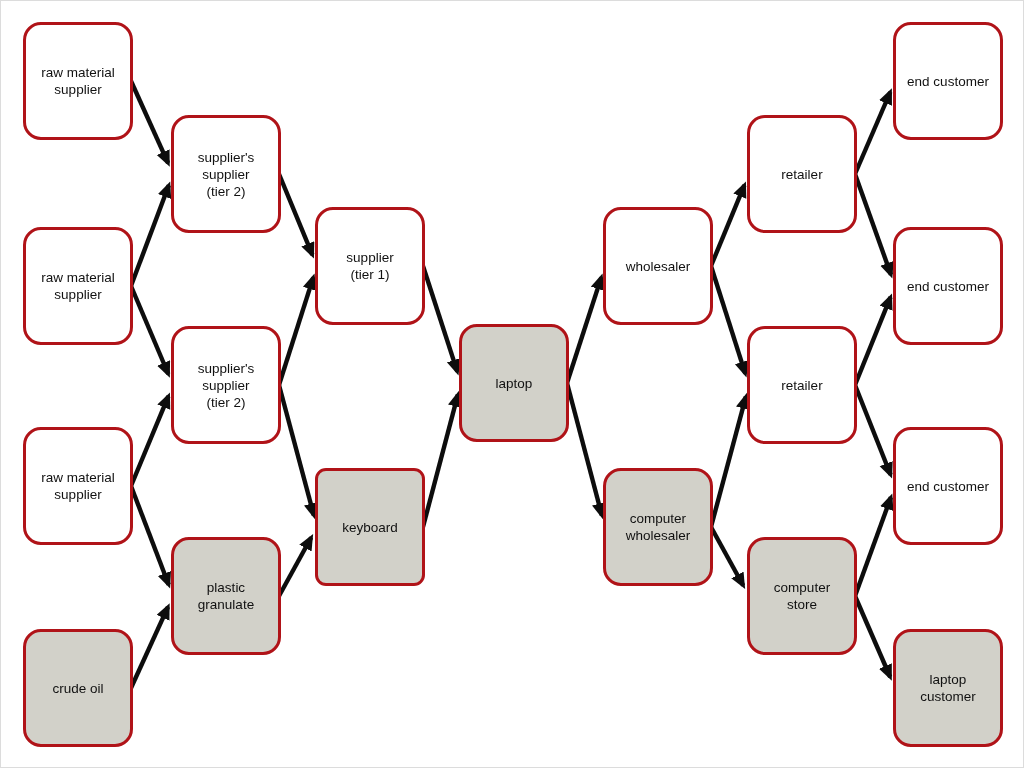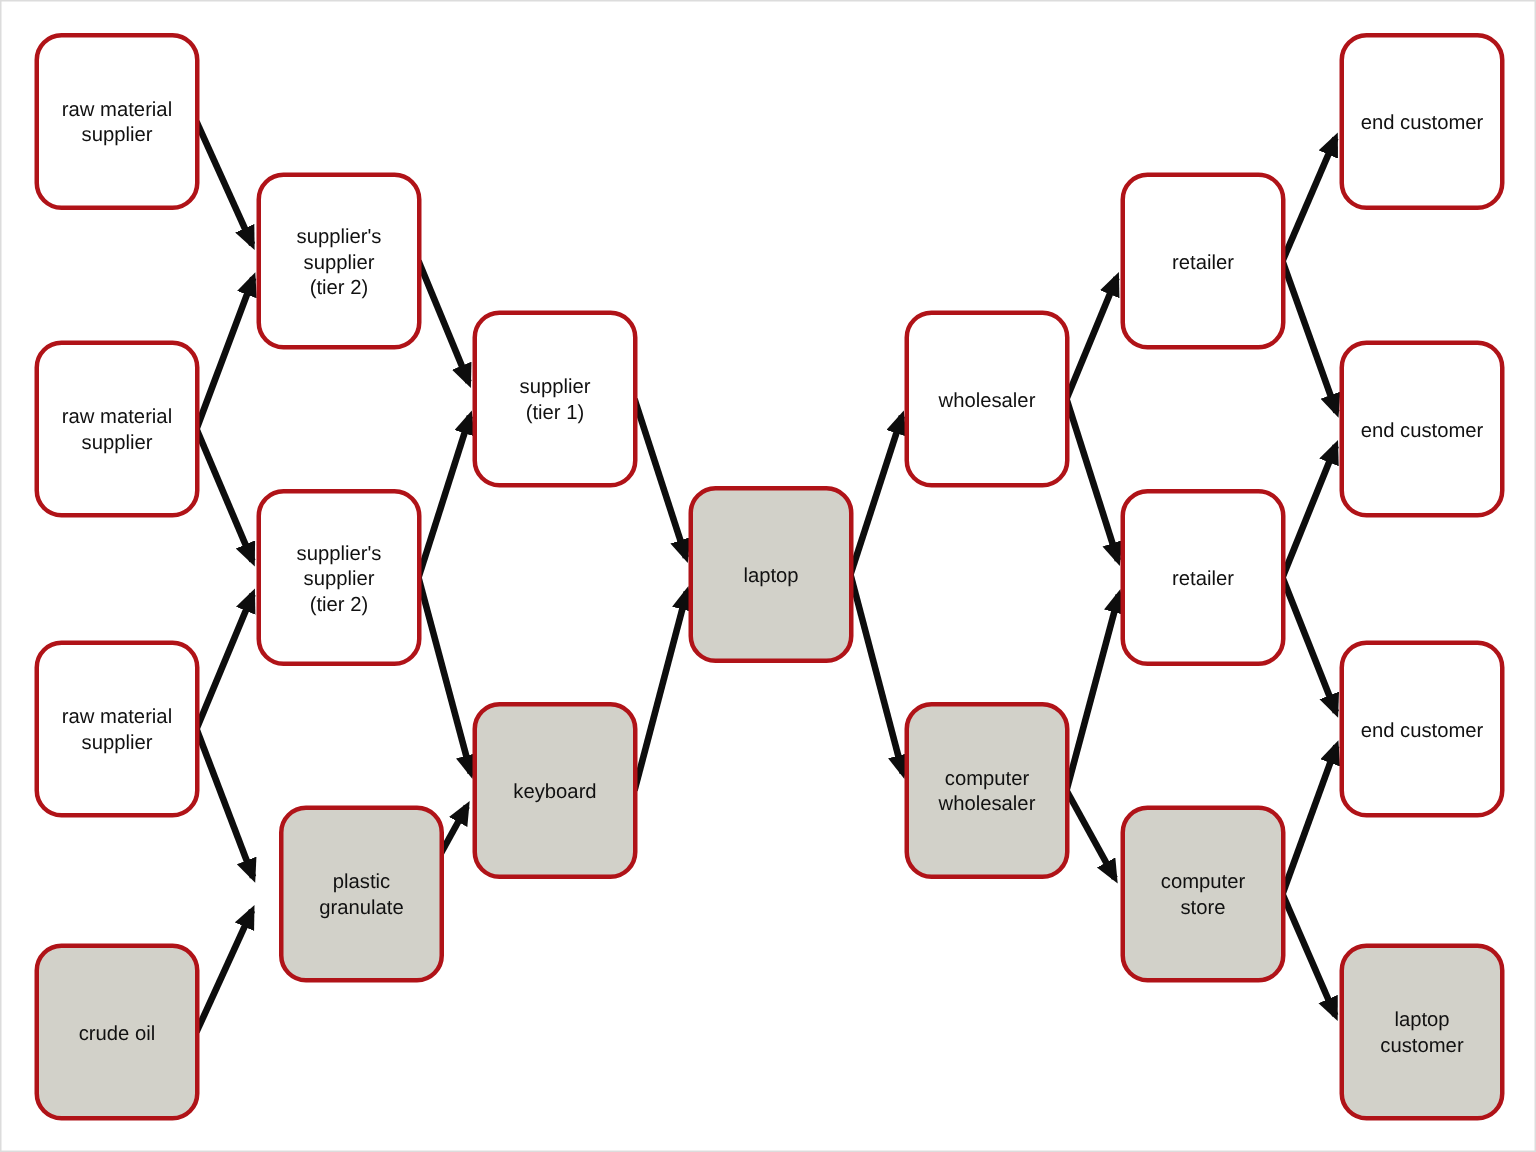--- a/index.html
+++ b/index.html
@@ -100,29 +100,29 @@
       <div class="node" style="left: 170px; top: 114px; width: 110px; height: 118px;">
         <span class="label">supplier's
 supplier
 (tier 2)</span>
       </div>
       <div class="node" style="left: 170px; top: 325px; width: 110px; height: 118px;">
         <span class="label">supplier's
 supplier
 (tier 2)</span>
       </div>
-      <div class="node gray" style="left: 185px; top: 536px; width: 110px; height: 118px;">
+      <div class="node gray" style="left: 170px; top: 536px; width: 110px; height: 118px;">
         <span class="label">plastic
 granulate</span>
       </div>
       <div class="node" style="left: 314px; top: 206px; width: 110px; height: 118px;">
         <span class="label">supplier
 (tier 1)</span>
       </div>
-      <div class="node gray" style="left: 314px; top: 467px; width: 110px; height: 118px;">
+      <div class="node gray" style="left: 314px; top: 467px; width: 110px; height: 118px; border-radius: 11px;">
         <span class="label">keyboard</span>
       </div>
       <div class="node gray" style="left: 458px; top: 323px; width: 110px; height: 118px;">
         <span class="label">laptop</span>
       </div>
       <div class="node" style="left: 602px; top: 206px; width: 110px; height: 118px;">
         <span class="label">wholesaler</span>
       </div>
       <div class="node gray" style="left: 602px; top: 467px; width: 110px; height: 118px;">
         <span class="label">computer

